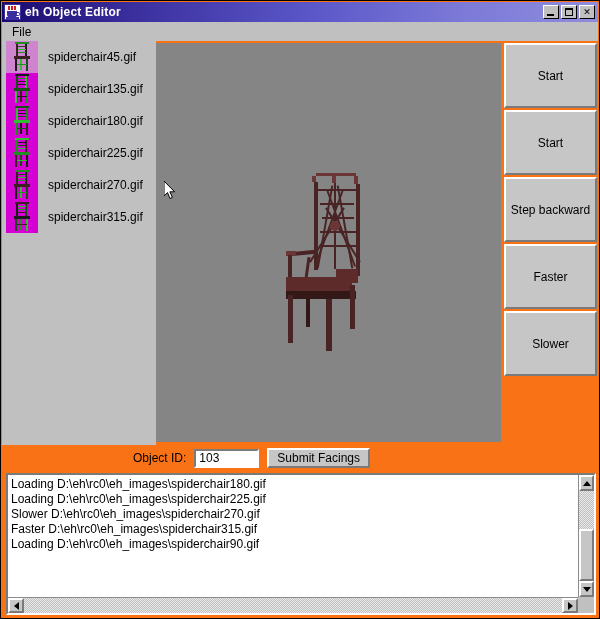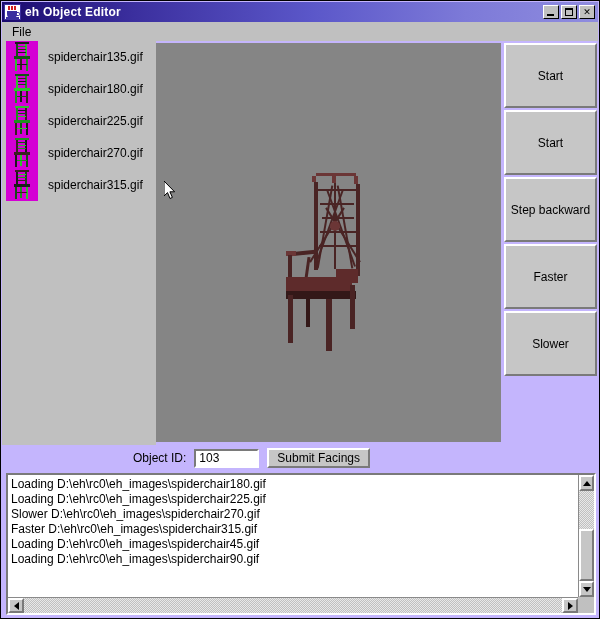--- a/index.html
+++ b/index.html
@@ -14,21 +14,21 @@
     font-family: "Liberation Sans", sans-serif;
     -webkit-font-smoothing: none;
   }
 
   #app {
     position: relative;
     width: 600px;
     height: 619px;
     box-sizing: border-box;
     border: 1px solid #000;
-    background: #c4b5fd;
+    background: #f97316;
   }
 
   
   .titlebar {
     position: absolute;
     left: 1px; top: 1px;
     width: 596px; height: 20px;
     background: linear-gradient(to right, #1a0a6e 0%, #3b2f9e 22%, #5b57c9 52%, #7d7ad8 78%, #8f8cdf 100%);
     display: flex;
     align-items: center;
@@ -404,20 +404,38 @@
           <span class="gl">✕</span>
         </div>
     </div>
   </div>
 
   <div class="menubar">
     <div class="menu-item">File</div>
   </div>
 
   <div class="filelist">
+      <div class="file-row">
+        <div class="thumb pink">
+          <span class="sp">
+            <i style="left: 1px; top: 0px; width: 14px; height: 2px; background: rgb(31, 143, 31);"></i>
+            <i style="left: 2px; top: 2px; width: 2px; height: 12px; background: rgb(58, 32, 32);"></i>
+            <i style="left: 11px; top: 2px; width: 2px; height: 12px; background: rgb(26, 26, 26);"></i>
+            <i style="left: 4px; top: 4px; width: 8px; height: 1px; background: rgb(20, 80, 20);"></i>
+            <i style="left: 4px; top: 7px; width: 8px; height: 1px; background: rgb(47, 191, 47);"></i>
+            <i style="left: 4px; top: 10px; width: 8px; height: 1px; background: rgb(31, 143, 31);"></i>
+            <i style="left: 0px; top: 14px; width: 16px; height: 3px; background: rgb(58, 32, 32);"></i>
+            <i style="left: 1px; top: 17px; width: 2px; height: 12px; background: rgb(26, 26, 26);"></i>
+            <i style="left: 12px; top: 17px; width: 2px; height: 12px; background: rgb(20, 80, 20);"></i>
+            <i style="left: 6px; top: 17px; width: 2px; height: 11px; background: rgb(47, 191, 47);"></i>
+            <i style="left: 3px; top: 22px; width: 10px; height: 1px; background: rgb(31, 143, 31);"></i>
+          </span>
+        </div>
+        <div class="file-label">spiderchair45.gif</div>
+      </div>
       <div class="file-row">
         <div class="thumb magenta">
           <span class="sp">
             <i style="left: 1px; top: 0px; width: 14px; height: 2px; background: rgb(26, 26, 26);"></i>
             <i style="left: 2px; top: 2px; width: 2px; height: 12px; background: rgb(20, 80, 20);"></i>
             <i style="left: 11px; top: 2px; width: 2px; height: 12px; background: rgb(47, 191, 47);"></i>
             <i style="left: 4px; top: 4px; width: 8px; height: 1px; background: rgb(31, 143, 31);"></i>
             <i style="left: 4px; top: 7px; width: 8px; height: 1px; background: rgb(58, 32, 32);"></i>
             <i style="left: 4px; top: 10px; width: 8px; height: 1px; background: rgb(26, 26, 26);"></i>
             <i style="left: 0px; top: 14px; width: 16px; height: 3px; background: rgb(20, 80, 20);"></i>
@@ -560,21 +578,20 @@
     <div class="idfield" title="">103</div>
     <div class="jbtn submitbtn">Submit Facings</div>
   </div>
 
   <div class="logwrap">
     <div class="loginner">
         <div class="logline">Loading D:\eh\rc0\eh_images\spiderchair180.gif</div>
         <div class="logline">Loading D:\eh\rc0\eh_images\spiderchair225.gif</div>
         <div class="logline">Slower D:\eh\rc0\eh_images\spiderchair270.gif</div>
         <div class="logline">Faster D:\eh\rc0\eh_images\spiderchair315.gif</div>
-        <div class="logline">Loading D:\eh\rc0\eh_images\spiderchair45.gif</div>
         <div class="logline">Loading D:\eh\rc0\eh_images\spiderchair90.gif</div>
       </div>
 
     <div class="vscroll">
       <div class="sbtrack"></div>
       <div class="sbarrow up">
           <span class="tri tri-up"></span>
         </div>
       <div class="sbthumb"></div>
       <div class="sbarrow down">

